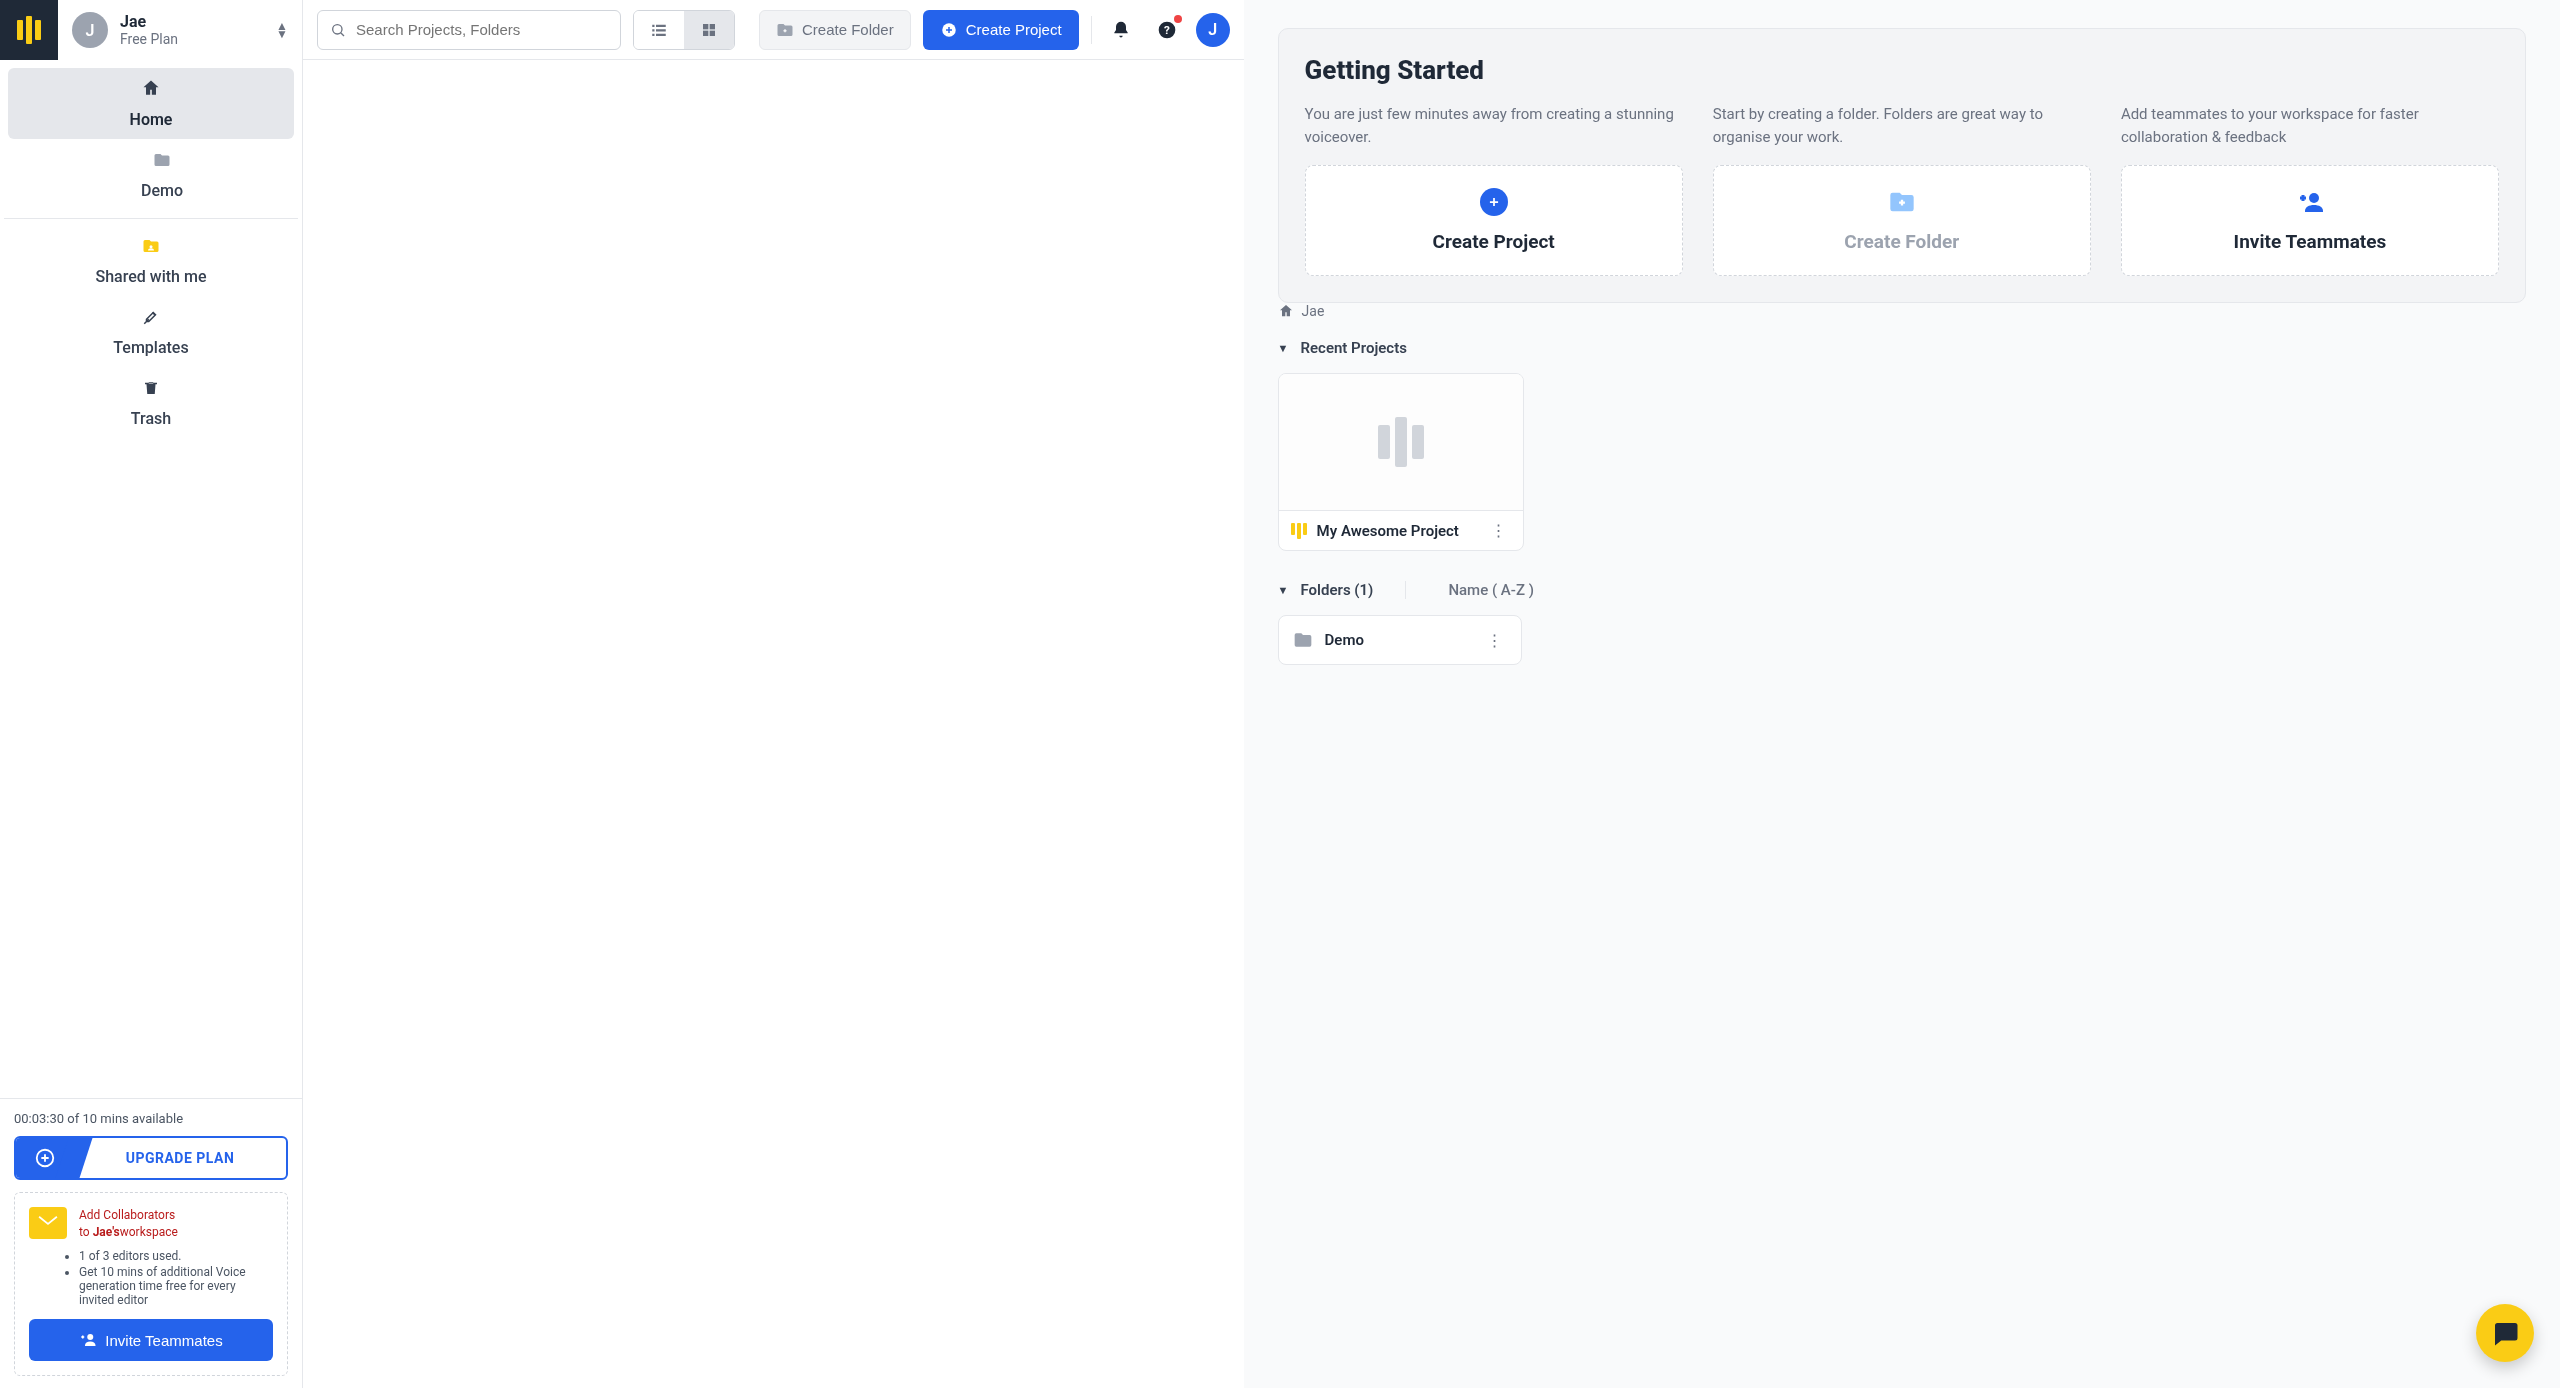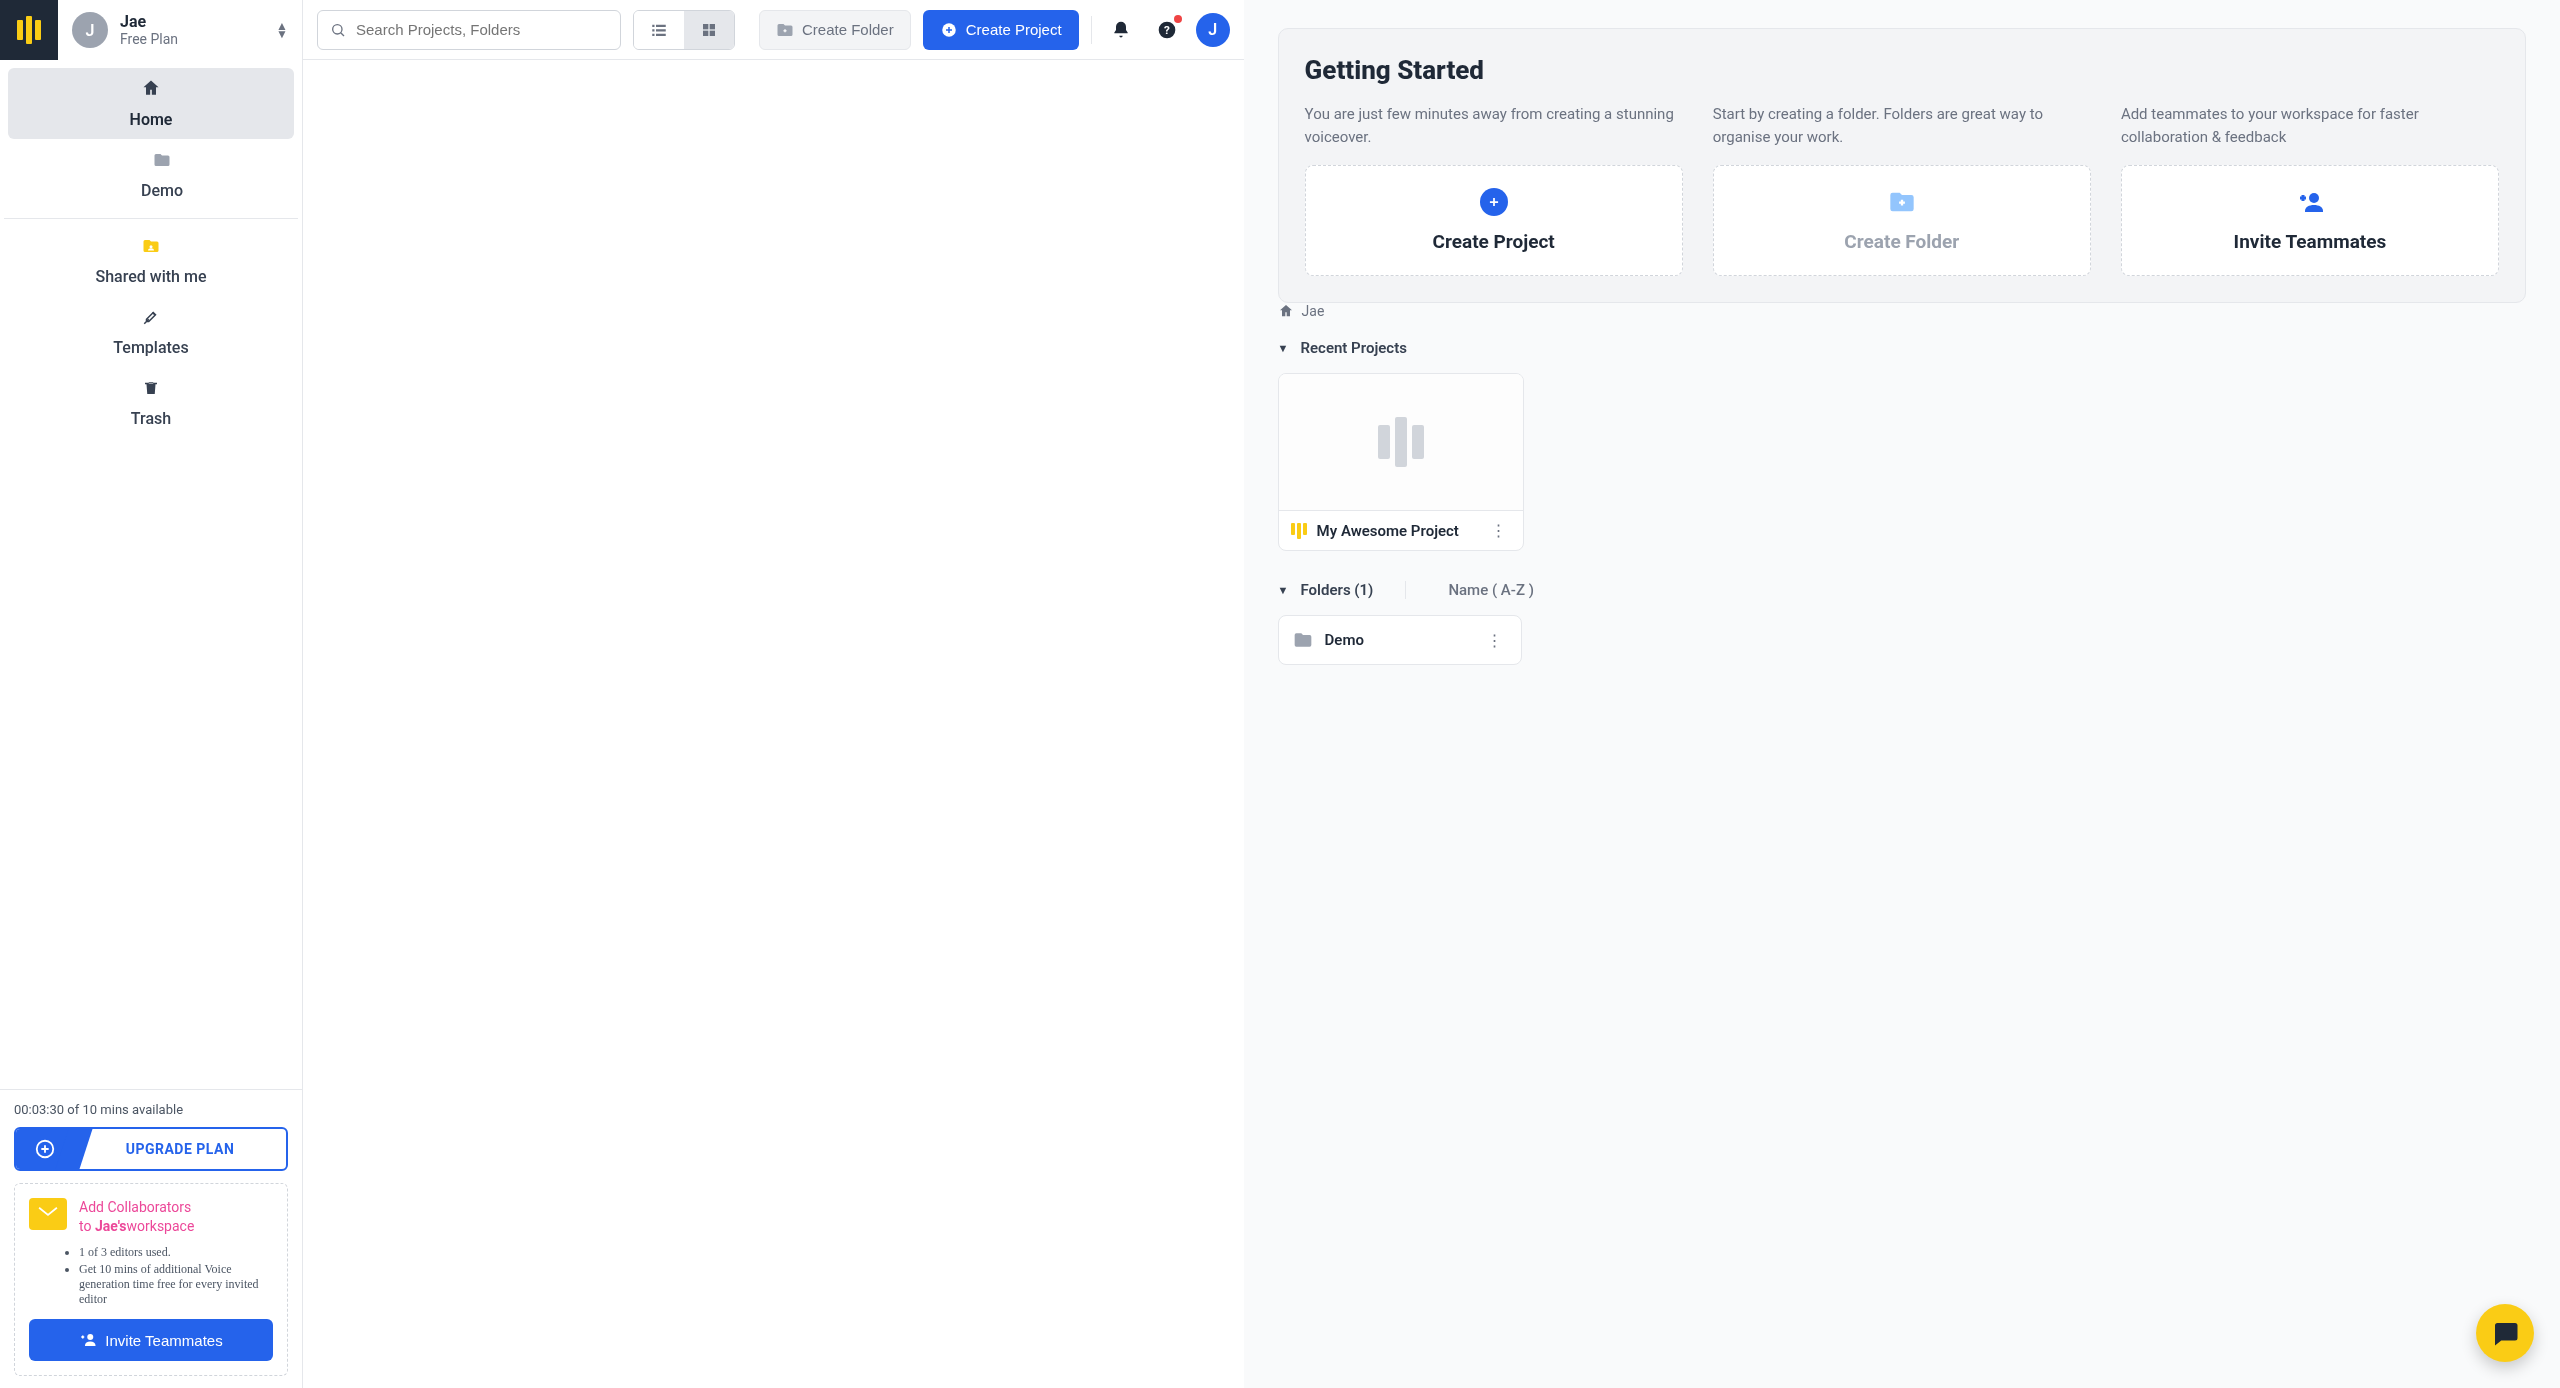--- a/index.html
+++ b/index.html
@@ -31,23 +31,23 @@
 .sidebar-bottom { padding: 12px 14px; border-top: 1px solid #e5e7eb; }
 .quota { font-size: 13px; color: #4b5563; margin-bottom: 10px; }
 .upgrade-wrap { display:flex; border:2px solid #2563eb; border-radius:6px; overflow:hidden; margin-bottom:12px; }
 .upgrade-icon { width:58px; background:#2563eb; display:flex; align-items:center; justify-content:center; position:relative; }
 .upgrade-icon::after{content:""; position:absolute; right:-12px; top:0; bottom:0; width:24px; background:#2563eb; transform:skewX(-18deg);}
 .upgrade-icon svg{position:relative; z-index:1;}
 .upgrade-text { flex:1; text-align:center; font-weight:700; color:#2563eb; letter-spacing:0.5px; padding:12px 8px; font-size:14px; }
 .collab-box { border:1px dashed #d1d5db; border-radius:6px; padding:14px; }
 .collab-head { display:flex; gap:12px; align-items:flex-start; }
 .mail-icon { width:38px; height:32px; background:#facc15; border-radius:4px; display:flex; align-items:center; justify-content:center; flex-shrink:0; }
-.collab-text { font-size:14px; color:#ec4899; line-height:1.4; }
+.collab-text { font-size:12px; color:#b91c1c; line-height:1.4; }
 .collab-list { margin:8px 0 12px 50px; font-size:12px; color:#4b5563; }
-.collab-list li { margin-bottom:2px;font-family:Liberation Serif, serif; }
+.collab-list li { margin-bottom:2px; }
 .invite-btn { width:100%; background:#2563eb; color:#fff; border:none; border-radius:6px; padding:12px; font-size:15px; font-weight:500; display:flex; align-items:center; justify-content:center; gap:8px; cursor:pointer; }
 
 
 .main { flex:1; display:flex; flex-direction:row; }
 .topbar { height:60px; display:flex; align-items:center; padding:0 14px; gap:12px; border-bottom:1px solid #e5e7eb; }
 .search { flex:0 0 304px; display:flex; align-items:center; gap:10px; border:1px solid #d1d5db; border-radius:6px; padding:0 12px; height:40px; color:#6b7280; }
 .search input { border:none; outline:none; flex:1; font-size:15px; color:#374151; background:transparent; }
 .view-toggle { display:flex; border:1px solid #d1d5db; border-radius:6px; overflow:hidden; }
 .view-btn { width:50px; height:38px; display:flex; align-items:center; justify-content:center; background:#fff; cursor:pointer; color:#6b7280; }
 .view-btn.active { background:#e5e7eb; }

